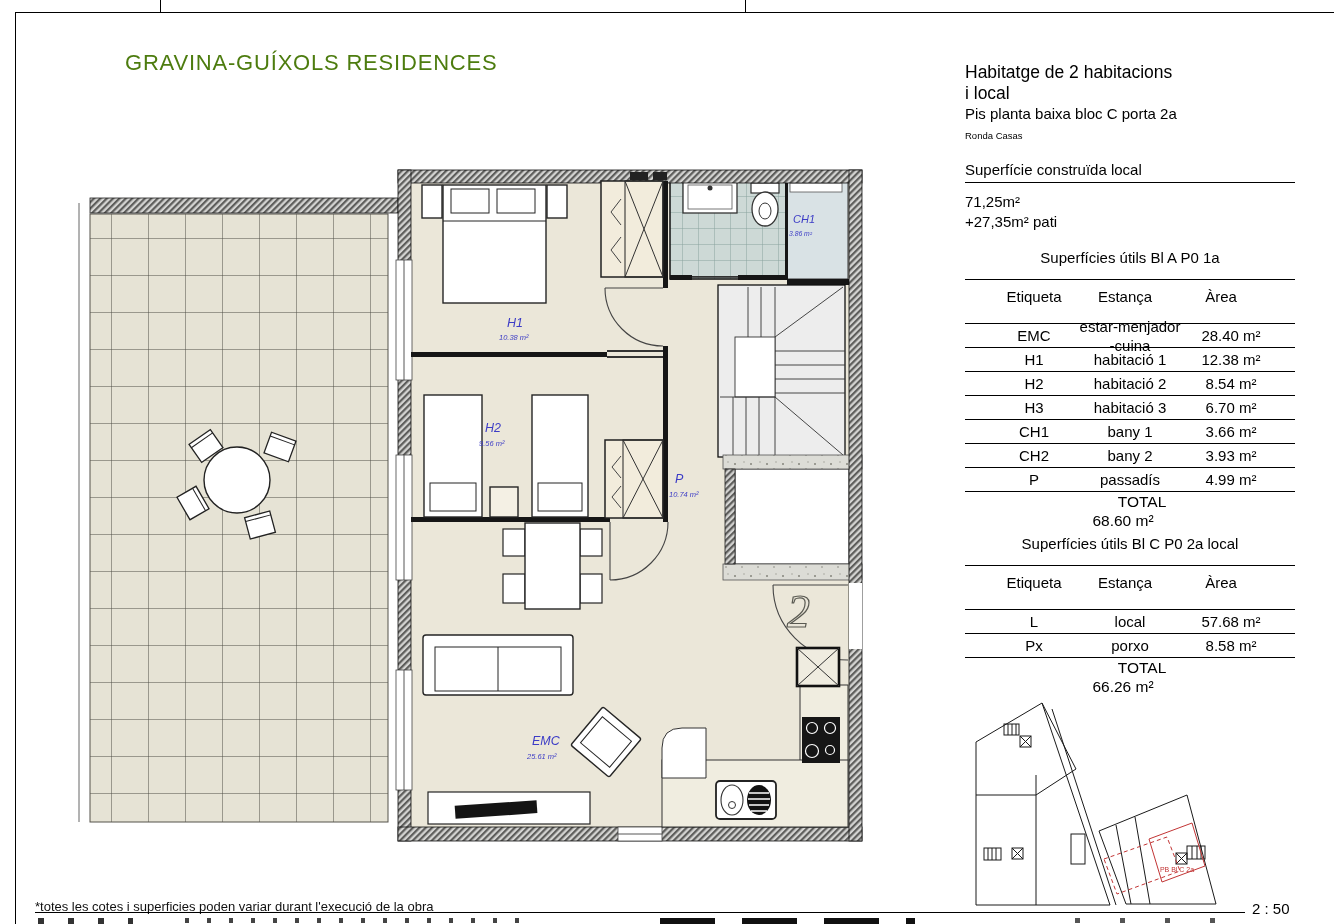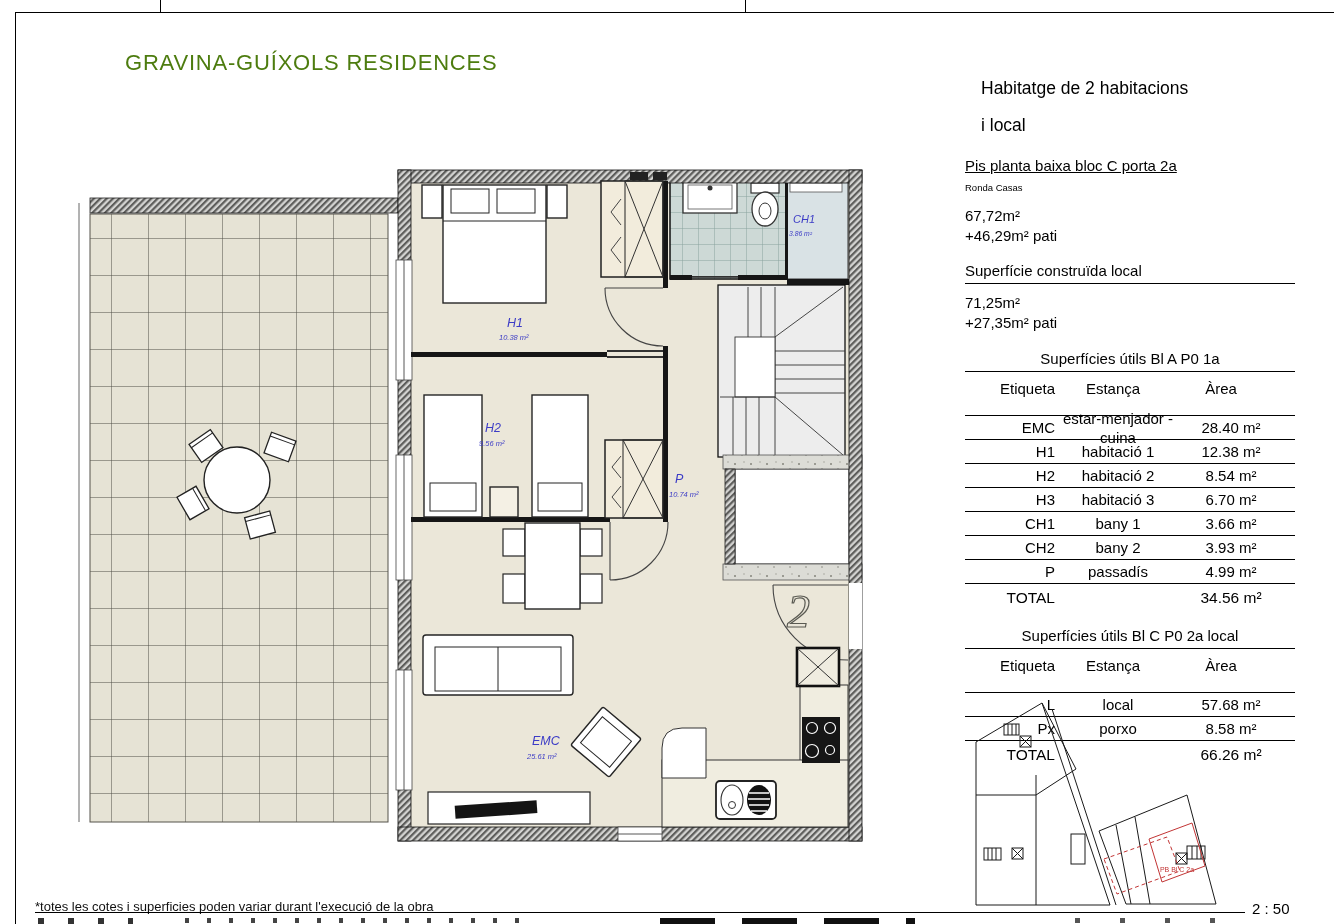--- a/index.html
+++ b/index.html
@@ -7,32 +7,32 @@
          font-family:"Liberation Sans",sans-serif;color:#000;}
   .abs{position:absolute;}
   
   .frame-top{left:15px;top:12px;width:1319px;height:0;border-top:1.6px solid #000;}
   .frame-left{left:15px;top:12px;width:0;height:912px;border-left:1.6px solid #000;}
   .tick{top:0;width:0;height:12px;border-left:1.2px solid #000;}
   
   .dwg-title{left:125px;top:50px;font-size:22px;letter-spacing:0.8px;color:#4d7c0f;}
   
   .info{left:965px;top:62px;width:330px;font-size:15px;line-height:19px;}
-  .info h1{margin:16px;font-size:17.5px;line-height:21px;font-weight:400;}
-  .info .subtitle{margin-top:20px;font-size:15px;text-decoration:underline;}
+  .info h1{margin:0;font-size:17.5px;line-height:21px;font-weight:400;}
+  .info .subtitle{margin-top:0;font-size:15px;}
   .info .address{margin-top:3px;font-size:9.5px;}
   .seclabel{margin-top:15px;padding-bottom:3px;border-bottom:1.6px solid #000;font-size:15px;}
   .secval{margin-top:9px;line-height:20px;}
   .tbl{margin-top:16px;}
-  .tbl .ttitle{text-align:center;font-size:15px;padding-bottom:3px;border-bottom:1.3px solid #000;}
+  .tbl .ttitle{text-align:center;font-size:15px;padding-bottom:12px;border-bottom:1.3px solid #000;}
   .thead{display:flex;align-items:center;padding-top:7px;font-size:15px;}
   .trows{margin-top:17px;}
   .trow{display:flex;align-items:center;height:23px;border-top:1.3px solid #000;font-size:15px;}
-  .trow.total{height:26px;font-size:15.5px;}
-  .c1{width:90px;text-align:right;}
+  .trow.total{height:26px;font-size:15.5px;flex-direction:column;}
+  .c1{width:90px;text-align:center;margin-left:24px;}
   .c2{flex:1;text-align:center;}
   .c3{width:100px;text-align:center;padding-right:14px;}
   .thead .c3{padding-right:24px;}
   
   .footnote{left:35px;top:899px;font-size:13px;color:#111;text-decoration:underline;}
   .bottom-rule{left:35px;top:912px;width:1210px;height:0;border-top:1.4px solid #000;}
   .scale{left:1252px;top:900px;font-size:15px;}
   .frag{top:918px;height:6px;}
   .fragA{left:38px;width:95px;background:repeating-linear-gradient(90deg,#333 0 6px,transparent 6px 30px);}
   .fragB{left:185px;width:340px;height:5px;background:repeating-linear-gradient(90deg,#444 0 4px,transparent 4px 22px);}
@@ -269,24 +269,20 @@
       <text class="lblS" x="452" y="594">25.61 m²</text>
     </g>
   </svg>
 
   <div class="abs info">
     <h1>Habitatge de 2 habitacions</h1>
     <h1>i local</h1>
     <div class="subtitle">Pis planta baixa bloc C porta 2a</div>
     <div class="address">Ronda Casas</div>
 
-    <div class="secval">
-      <div>67,72m²</div>
-      <div>+46,29m² pati</div>
-    </div>
 
     <div class="seclabel">Superfície construïda local</div>
     <div class="secval">
       <div>71,25m²</div>
       <div>+27,35m² pati</div>
     </div>
 
     <div class="tbl">
       <div class="ttitle">Superfícies útils Bl A P0 1a</div>
       <div class="thead">
@@ -326,21 +322,21 @@
             <span class="c3">3.93 m²</span>
           </div>
         <div class="trow">
             <span class="c1">P</span>
             <span class="c2">passadís</span>
             <span class="c3">4.99 m²</span>
           </div>
         <div class="trow total">
             <span class="c1">TOTAL</span>
             <span class="c2"></span>
-            <span class="c3">34.56 m²</span>
+            <span class="c3">68.60 m²</span>
           </div>
       </div>
     </div>
 
     <div class="tbl">
       <div class="ttitle">Superfícies útils Bl C P0 2a local</div>
       <div class="thead">
         <span class="c1">Etiqueta</span>
         <span class="c2">Estança</span>
         <span class="c3">Àrea</span>

